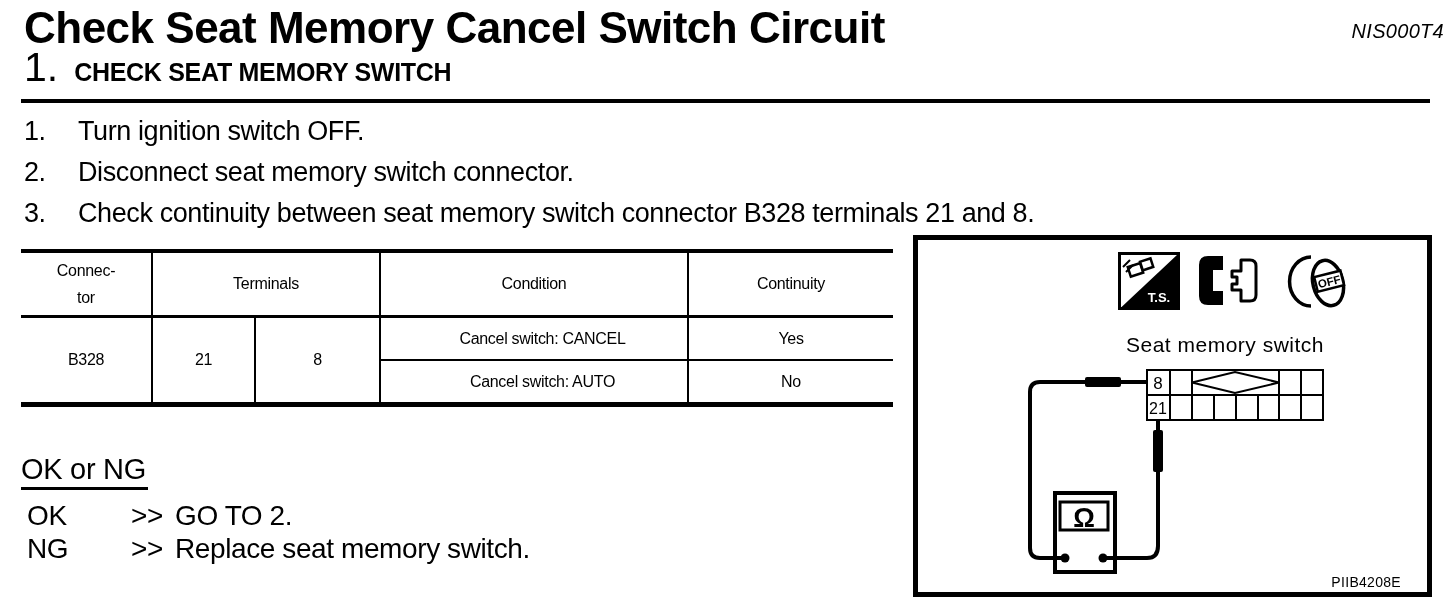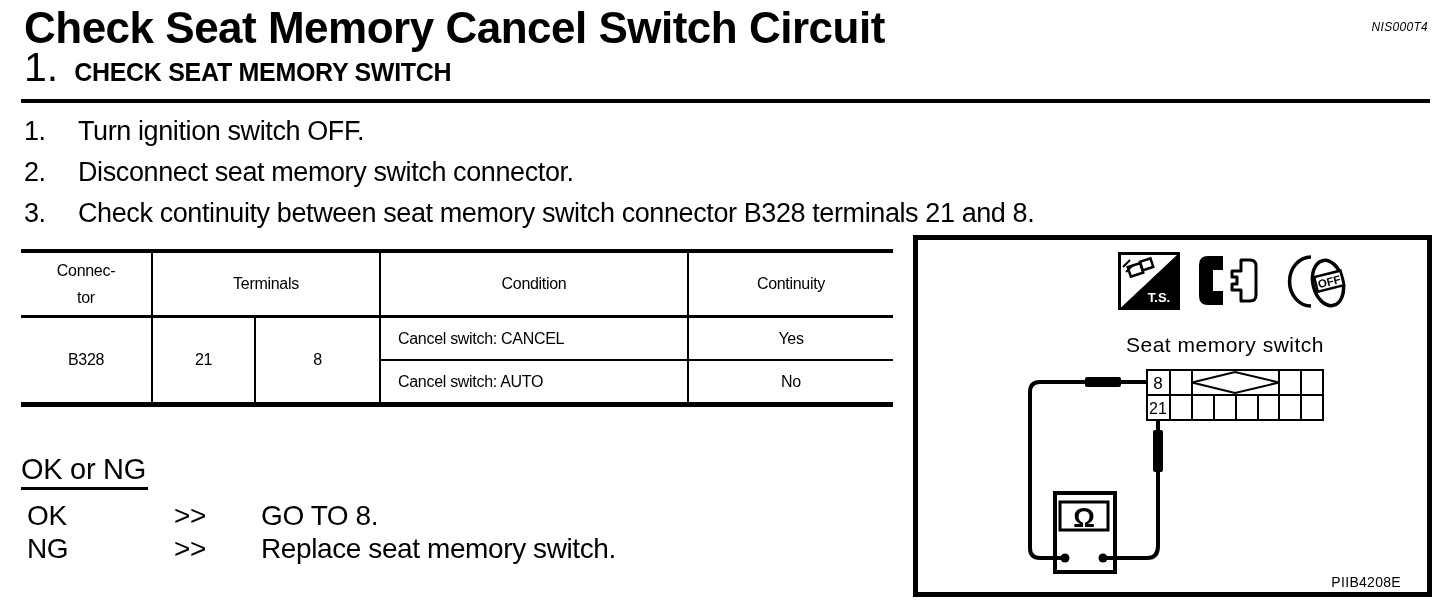--- a/index.html
+++ b/index.html
@@ -5,47 +5,47 @@
   html,body{margin:0;padding:0;}
   body{
     width:1456px;height:614px;position:relative;overflow:hidden;
     background:#ffffff;color:#000000;
     font-family:"Liberation Sans", sans-serif;
     -webkit-font-smoothing:antialiased;
   }
   .abs{position:absolute;}
   
   .title{left:24px;top:3px;font-size:44px;font-weight:bold;letter-spacing:-0.5px;white-space:nowrap;}
-  .doc-code{right:28px;top:20px;font-size:12px;font-style:italic;letter-spacing:0.3px;}
+  .doc-code{right:12px;top:20px;font-size:20px;font-style:italic;letter-spacing:0.3px;}
   .section{left:24px;top:44px;display:flex;align-items:baseline;white-space:nowrap;}
   .section-number{font-size:41px;font-weight:normal;}
   .section-heading{font-size:25px;font-weight:bold;margin-left:16px;letter-spacing:-0.3px;}
   .rule{left:21px;top:99px;width:1409px;height:4px;background:#000;}
   
   .steps{left:24px;top:116px;width:1150px;}
   .step{display:flex;font-size:27px;line-height:31px;margin-bottom:10px;letter-spacing:-0.4px;white-space:nowrap;}
   .step-num{width:54px;flex:0 0 54px;}
   
   .ctable{left:21px;top:249px;border-collapse:collapse;table-layout:fixed;
           border-top:4px solid #000;border-bottom:5px solid #000;font-size:16px;}
   .ctable th,.ctable td{border-left:2px solid #000;border-right:2px solid #000;
           text-align:center;vertical-align:middle;padding:0;font-weight:normal;letter-spacing:-0.3px;}
   .ctable th{border-bottom:3px solid #000;height:62px;}
   .ctable td{height:41px;}
   .ctable .no-left{border-left:none;}
   .ctable .no-right{border-right:none;}
   .ctable .wrap2{white-space:pre-line;line-height:27px;}
-  .ctable td.cond{text-align:left;padding-left:17px;border-radius:13px;}
+  .ctable td.cond{text-align:center;padding-left:17px;border-radius:13px;}
   .ctable tr.case-top td.split{border-bottom:2px solid #000;}
   
   .result{left:21px;top:413px;}
   .result-heading{display:inline-block;font-size:29px;letter-spacing:-0.3px;
                   border-bottom:3px solid #000;padding:0 2px 1px 0;margin-top:40px;}
   .result-items{margin-top:9px;}
-  .result-item{display:flex;font-size:28px;line-height:33px;padding-left:6px;letter-spacing:-0.4px;white-space:nowrap;gap:43px;}
+  .result-item{display:flex;font-size:28px;line-height:33px;padding-left:6px;letter-spacing:-0.4px;white-space:nowrap;}
   .result-label{width:104px;flex:0 0 104px;}
   .result-prompt{width:44px;flex:0 0 44px;}
   
   .diagram{left:913px;top:235px;width:519px;height:362px;border:5px solid #000;box-sizing:border-box;background:#fff;}
   .diagram svg{display:block;font-family:"Liberation Sans", sans-serif;}
 </style>
 </head>
 <body>
 
 <div class="abs title">Check Seat Memory Cancel Switch Circuit</div>
@@ -101,21 +101,21 @@
   </tr>
 </tbody>
   </table>
 
 <div class="abs result">
   <div class="result-heading">OK or NG</div>
   <div class="result-items">
     <div class="result-item">
       <span class="result-label">OK</span>
       <span class="result-prompt">&gt;&gt;</span>
-      <span class="result-action">GO TO 8.</span>
+      <span class="result-action">GO TO 2.</span>
     </div>
     <div class="result-item">
       <span class="result-label">NG</span>
       <span class="result-prompt">&gt;&gt;</span>
       <span class="result-action">Replace seat memory switch.</span>
     </div>
   </div>
 </div>
 
 <div class="abs diagram">

